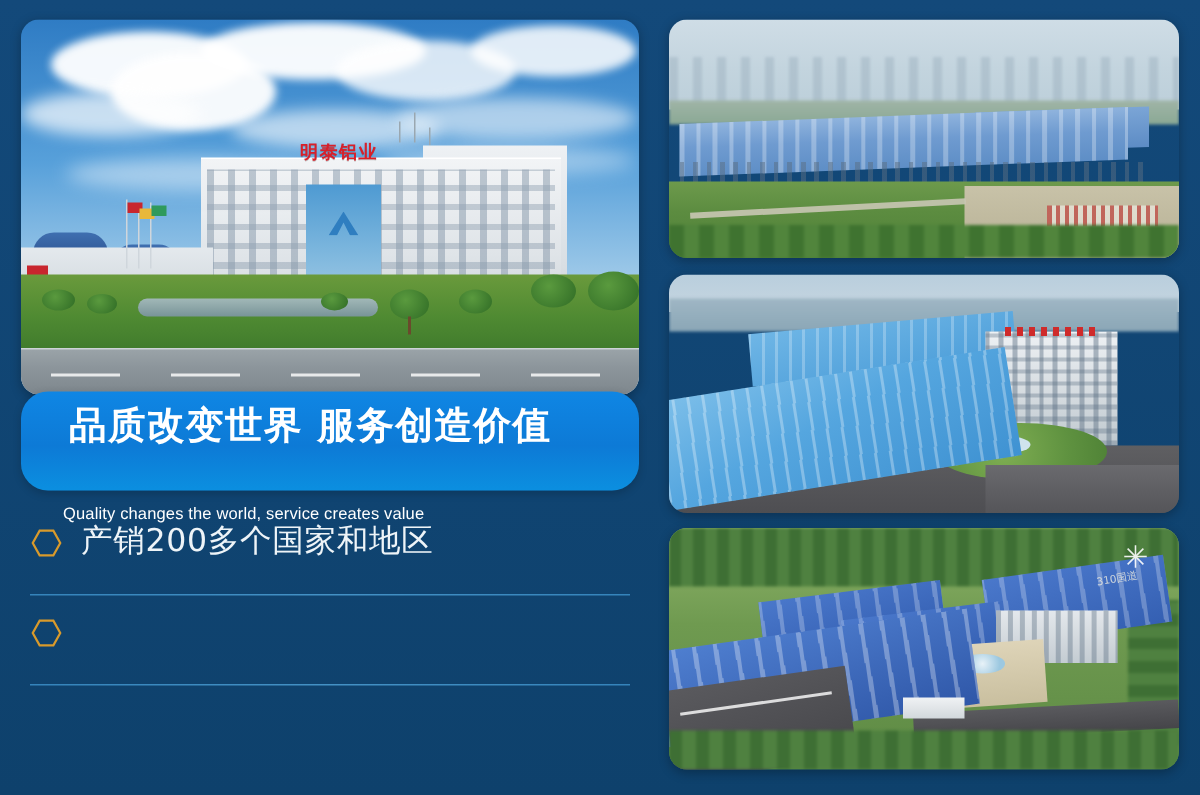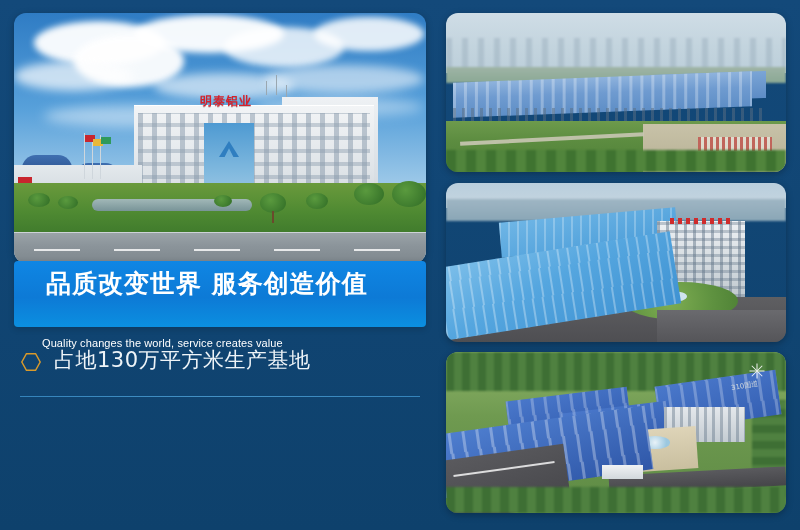--- a/index.html
+++ b/index.html
@@ -115,21 +115,21 @@
     position:absolute; left:0; bottom:0; width:412px; height:30px;
     background:linear-gradient(180deg,#9aa3a8 0%,#8c959b 40%,#7e878d 100%);
   }
   .road-line { position:absolute; bottom:12px; height:2px; background:rgba(255,255,255,.8); }
   .curb { position:absolute; left:0; bottom:28px; width:412px; height:3px; background:#cdd3d7; }
 
   
   .banner {
     position:absolute; left:0px; top:248px; width:412px; height:66px;
     background:linear-gradient(180deg,#0f86e4 0%,#0d7ad6 55%,#0b8fe0 100%);
-    border-radius:4px;
+    border-radius:18px;
     box-shadow:0 2px 6px rgba(0,0,0,.18);
   }
   .banner-cn {
     position:absolute; left:32px; top:6px;
     color:#ffffff; font-size:25px; font-weight:bold; letter-spacing:1px;
     font-family:"DejaVu Sans",sans-serif; white-space:nowrap;
   }
   .banner-en {
     position:absolute; left:28px; top:40px;
     color:#ffffff; font-size:11px; font-weight:normal; letter-spacing:.1px;
@@ -336,28 +336,36 @@
     </div>
 
     <div class="banner">
       <div class="banner-cn">品质改变世界  服务创造价值</div>
       <div class="banner-en">Quality changes the world, service creates value</div>
     </div>
 
     <div class="features">
 
 
-
       <div class="feature-row">
         <span class="hex">
           <svg viewBox="0 0 24 24" width="22" height="22">
             <polygon points="7,3 17,3 22,12 17,21 7,21 2,12" fill="none" stroke="#d99a2b" stroke-width="1.6"></polygon>
           </svg>
         </span>
-        <span class="feat-text">占地130万平方米生产基地</span>
+        <span class="feat-text">产销200多个国家和地区</span>
+        <div class="divider"></div>
+      </div>
+
+      <div class="feature-row">
+        <span class="hex">
+          <svg viewBox="0 0 24 24" width="22" height="22">
+            <polygon points="7,3 17,3 22,12 17,21 7,21 2,12" fill="none" stroke="#d99a2b" stroke-width="1.6"></polygon>
+          </svg>
+        </span>
         <div class="divider"></div>
       </div>
 
     </div>
   </div>
 
   <div class="right-col">
 
     <div class="rphoto rp1 softshadow">
       <div class="p1-sky"></div>

